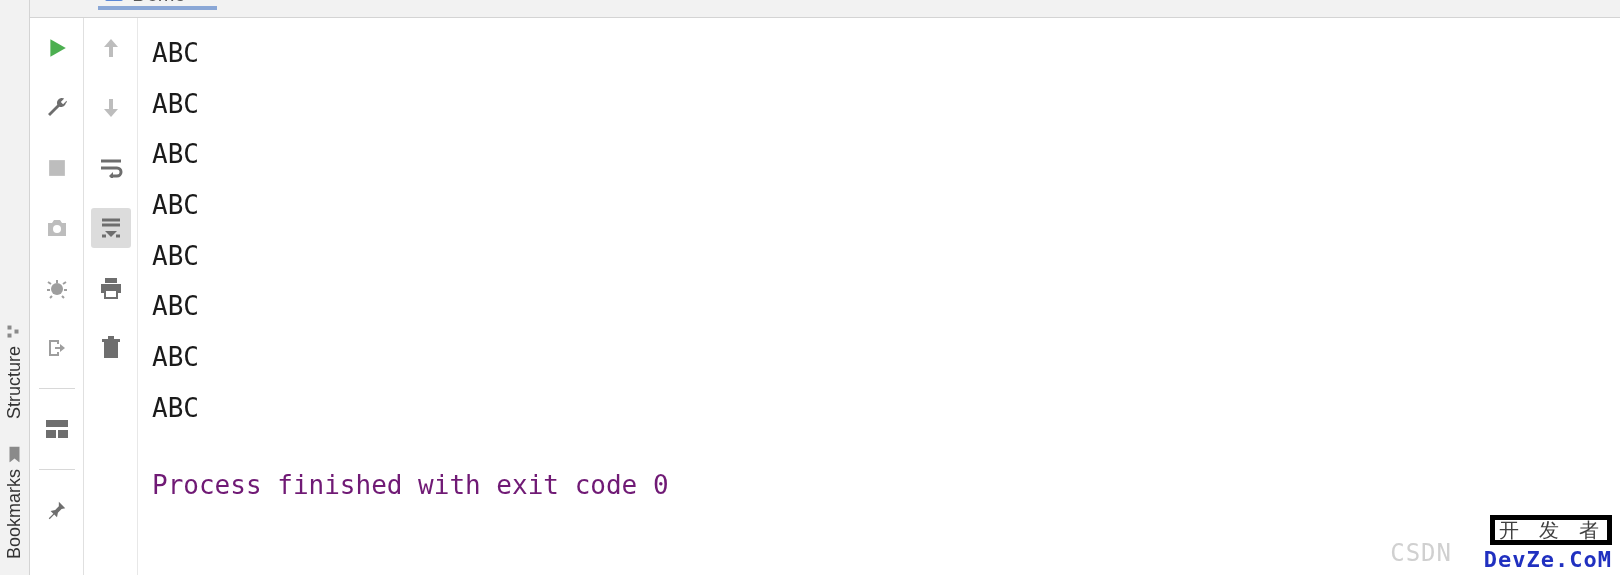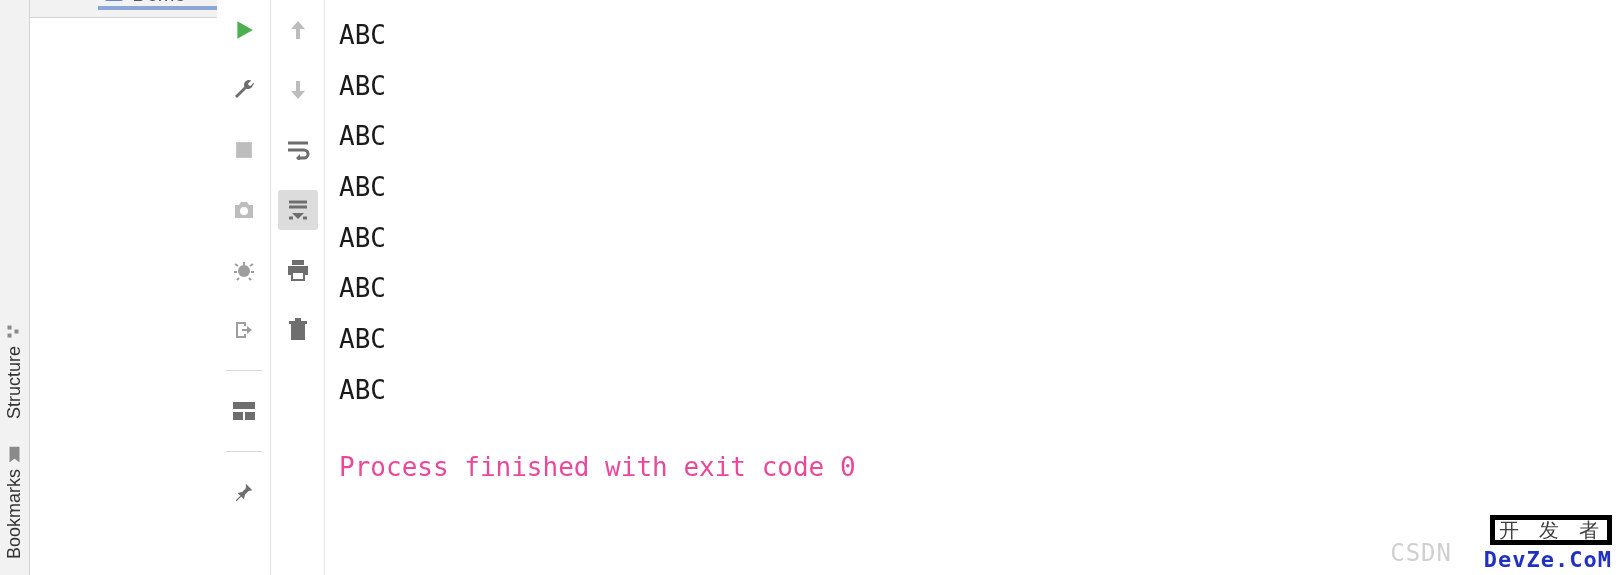--- a/index.html
+++ b/index.html
@@ -5,42 +5,42 @@
   * { box-sizing: border-box; margin: 0; padding: 0; }
   html, body { width: 1620px; height: 575px; font-family: sans-serif; background: #fff; overflow: hidden; }
   .root { display: flex; width: 100%; height: 100%; }
 
   
   .side-tabs { width: 30px; background: #f2f2f2; border-right: 1px solid #d4d4d4; display: flex; flex-direction: column; align-items: center; justify-content: flex-end; padding-bottom: 8px; }
   .side-tab-label { writing-mode: vertical-rl; transform: rotate(180deg); font-size: 18px; color: #333; padding: 8px 0; display: flex; align-items: center; gap: 6px; cursor: pointer; }
   .side-tab-label svg, .side-tab-label .glyph { transform: rotate(90deg); }
   .side-tab-sep { height: 12px; }
 
-  .main { flex: 1; display: flex; flex-direction: row; }
+  .main { flex: 1; display: flex; flex-direction: column; }
 
   
   .header { height: 18px; background: #f2f2f2; border-bottom: 1px solid #d4d4d4; display: flex; align-items: flex-start; padding-left: 6px; font-size: 20px; color: #555; overflow: hidden; }
   .run-label { padding-right: 20px; line-height: 0; position: relative; top: -12px; }
   .tab { display: flex; align-items: center; gap: 8px; border-bottom: 4px solid #8aa7d6; padding: 0 10px 2px 6px; line-height: 1; position: relative; top: -16px; }
   .tab .tab-icon { width: 20px; height: 20px; }
   .tab .close { color: #9a9a9a; font-size: 16px; }
 
   .body { flex: 1; display: flex; }
 
   
   .toolbar-col { width: 54px; background: #fff; border-right: 1px solid #e8e8e8; display: flex; flex-direction: column; align-items: center; padding-top: 10px; gap: 20px; }
   .toolbar-col.col-a { border-right: 1px solid #e0e0e0; }
   .tb-btn { width: 40px; height: 40px; display: flex; align-items: center; justify-content: center; color: #6e6e6e; cursor: pointer; border-radius: 3px; }
   .tb-btn.active { background: #dcdcdc; }
   .tb-sep { width: 36px; height: 1px; background: #d8d8d8; }
 
   
   .console { flex: 1; padding: 10px 14px 6px 14px; font-family: "Consolas", "Menlo", monospace; font-size: 26px; line-height: 1.95; color: #1a1a1a; position: relative; }
   .console .line { white-space: pre; }
-  .console .exit-line { color: #ec4899; margin-top: 26px; }
+  .console .exit-line { color: #701a75; margin-top: 26px; }
 
   .watermark { position: absolute; right: 8px; bottom: 4px; text-align: right; line-height: 1; }
   .watermark .csdn { color: #d0d0d0; font-size: 24px; letter-spacing: 1px; position: absolute; right: 160px; bottom: 6px; }
   .watermark .kfz { color: #404040; font-size: 20px; font-weight: normal; letter-spacing: 4px; border: 5px solid #000000; padding: 0 4px; display: inline-block; }
   .watermark .devze { color: #2030c0; font-size: 22px; font-weight: bold; letter-spacing: 1px; }
 </style>
 </head>
 <body>
 
 <div class="root">

